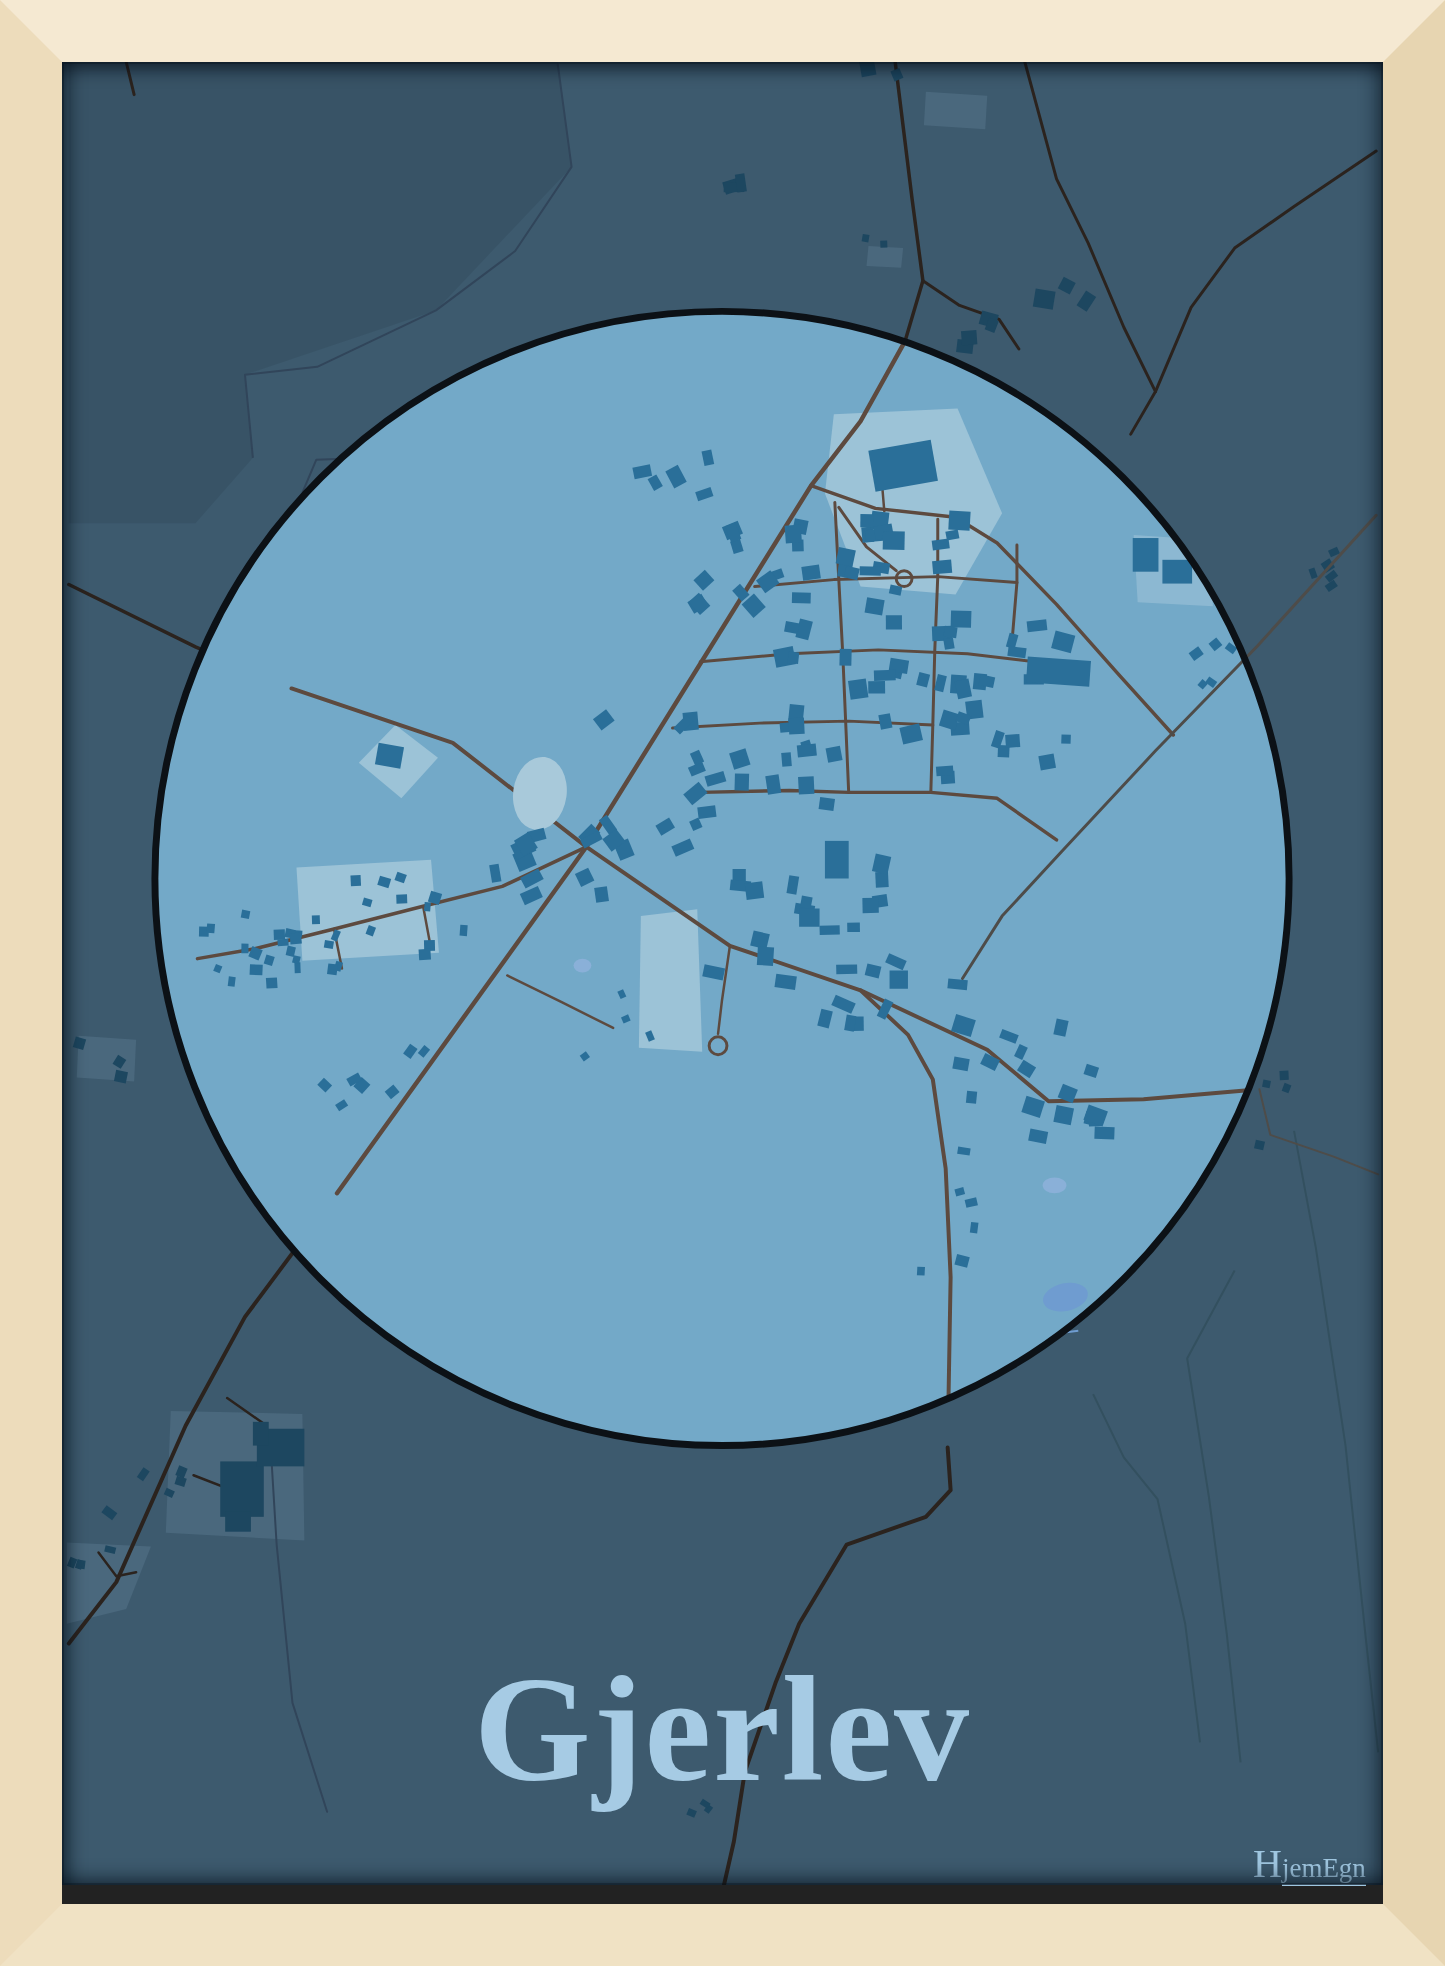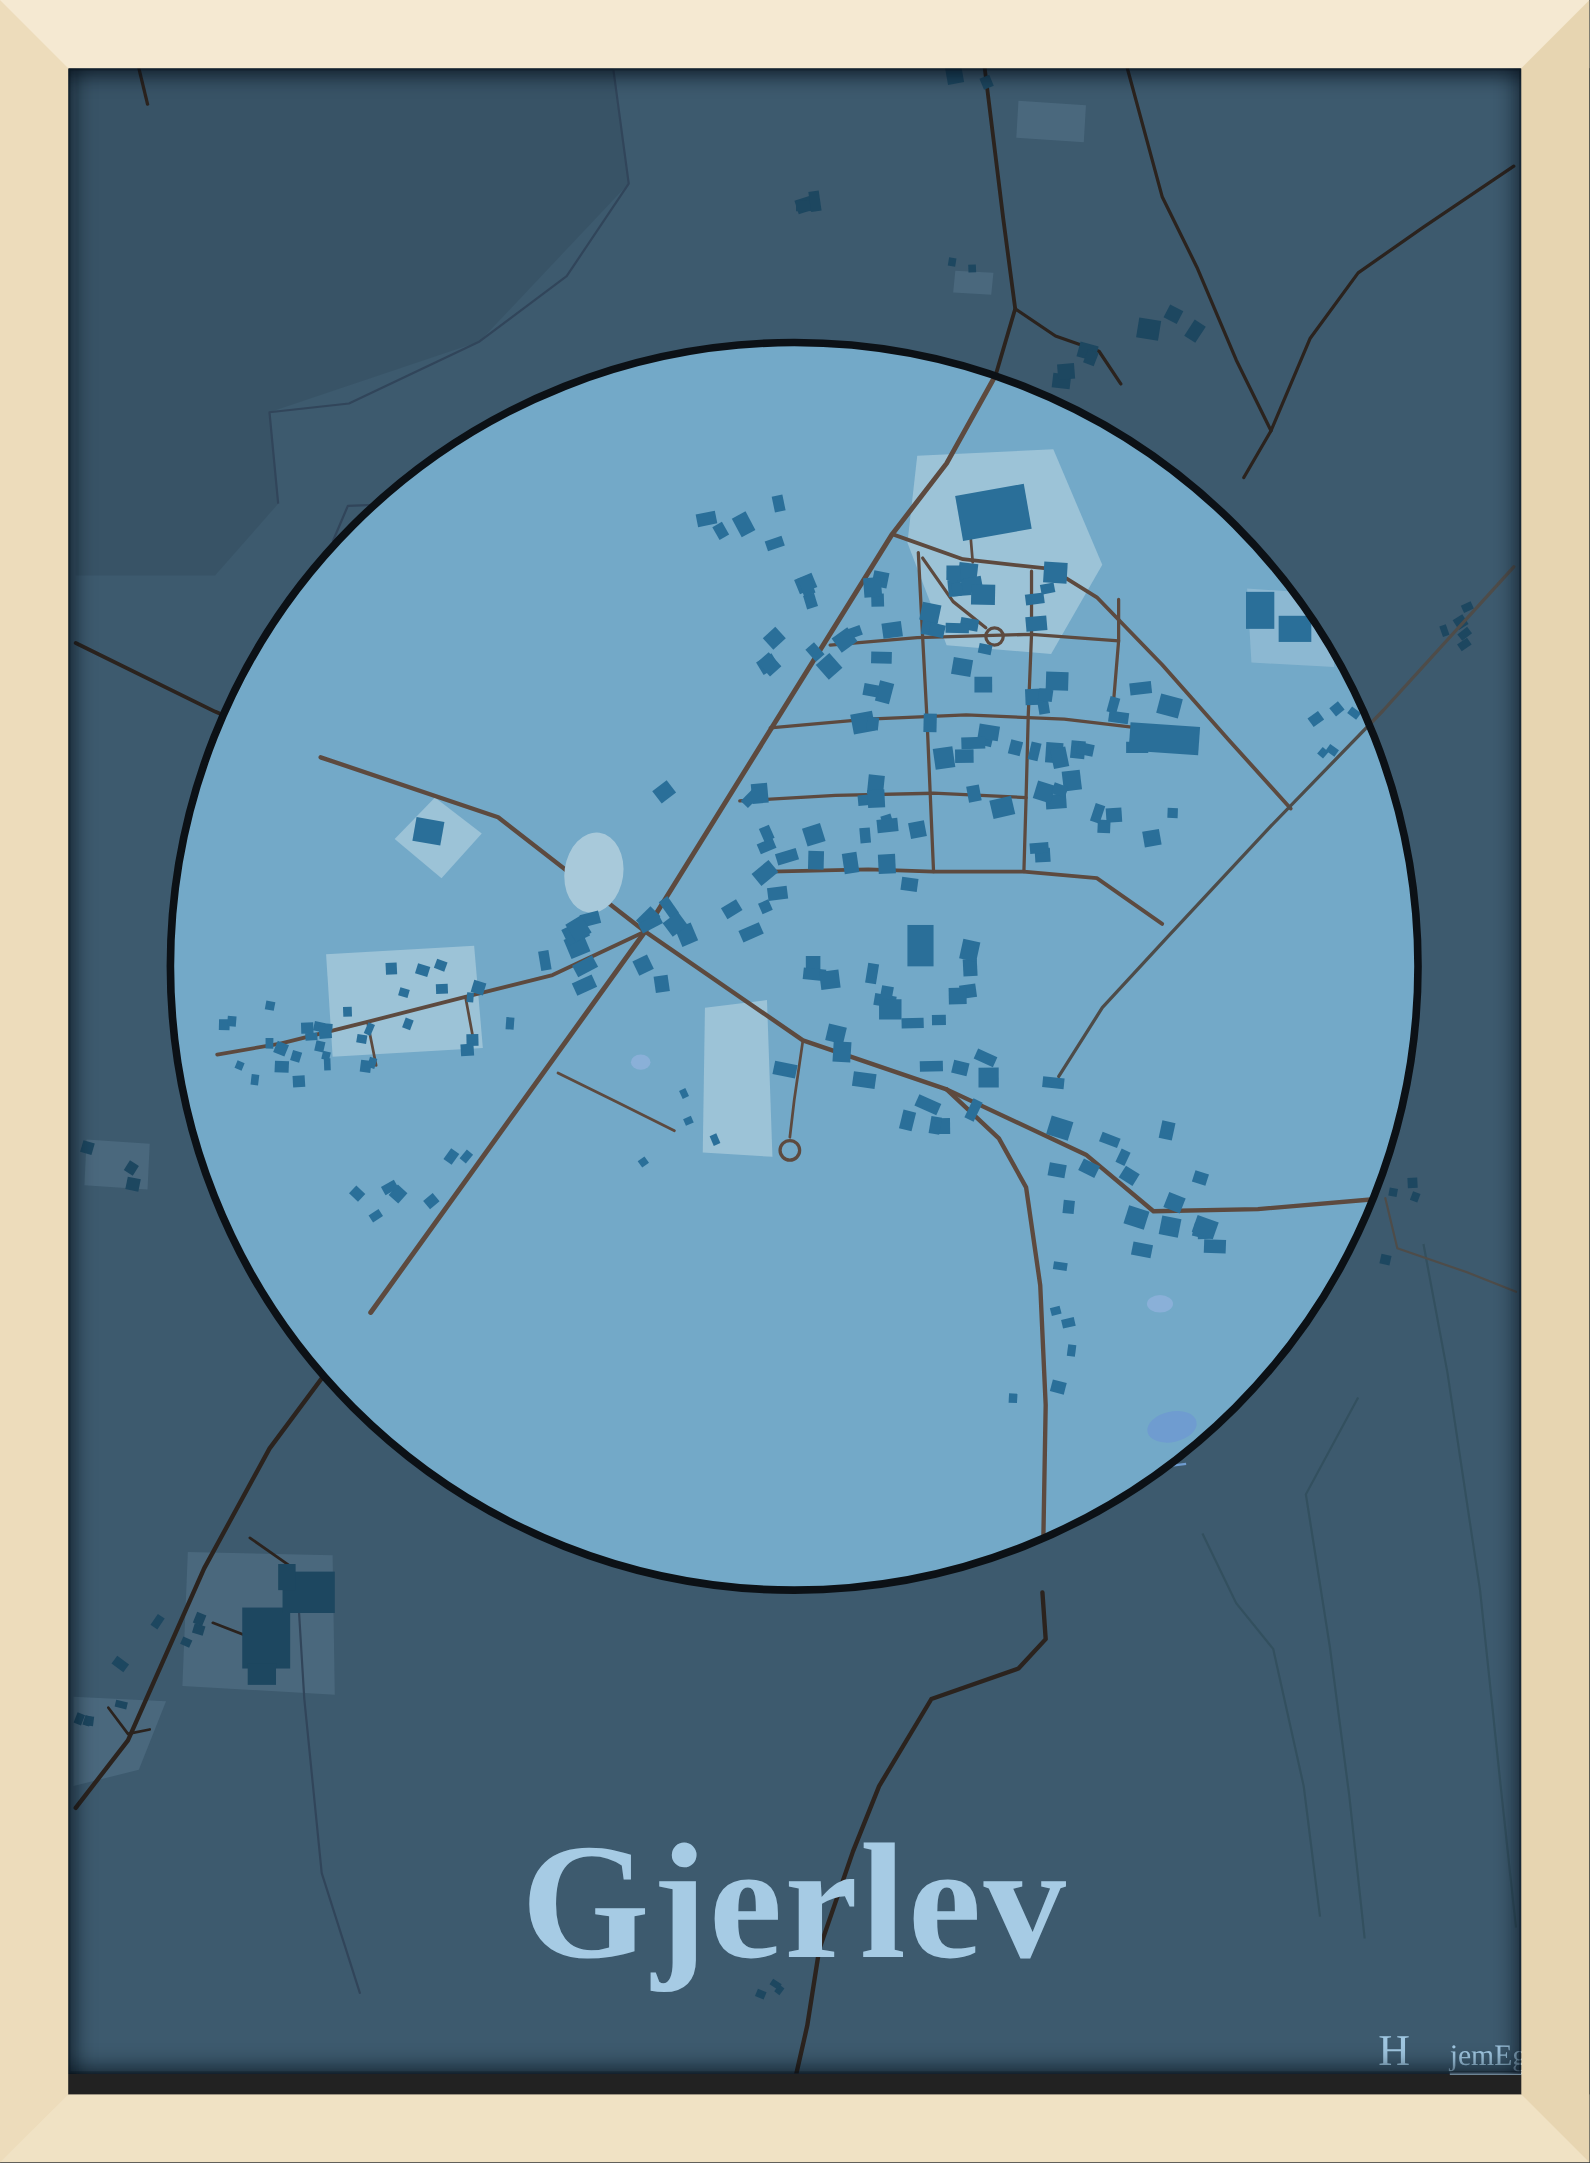--- a/index.html
+++ b/index.html
@@ -22,21 +22,21 @@
                       inset 0 -18px 16px -10px rgba(4,14,24,.5),
                       inset 0 0 0 2px rgba(10,22,32,.35);}
   svg{position:absolute;left:0;top:0;width:100%;height:100%;display:block;}
   #title{position:absolute;left:0;top:1592px;width:100%;text-align:center;
          font-size:150px;font-weight:bold;line-height:1;
          color:var(--title-color,#a6cbe4);letter-spacing:2px;z-index:2;}
   #brand{position:absolute;left:1191px;top:1782px;z-index:2;
          color:var(--brand-color,#9fc6e0);white-space:nowrap;}
   #brand .h{font-size:40px;line-height:1;vertical-align:baseline;}
   #brand .rest{font-size:27px;line-height:1;border-bottom:2px solid var(--brand-color,#9fc6e0);
-         padding-bottom:1px;vertical-align:baseline;margin-left:36px;}
+         padding-bottom:1px;vertical-align:baseline;}
 </style>
 </head>
 <body>
 
 <div id="stage">
   <div id="poster">
     <svg xmlns="http://www.w3.org/2000/svg" viewBox="62 62 1321 1842">
         <rect x="62" y="62" width="1321" height="1842" fill="#3d5a6e"></rect>
         <polygon points="62,62 556,62 570,168 433,313 240,378 248,462 190,528 62,528" fill="rgba(16,28,38,0.10)"></polygon>
         <g>

